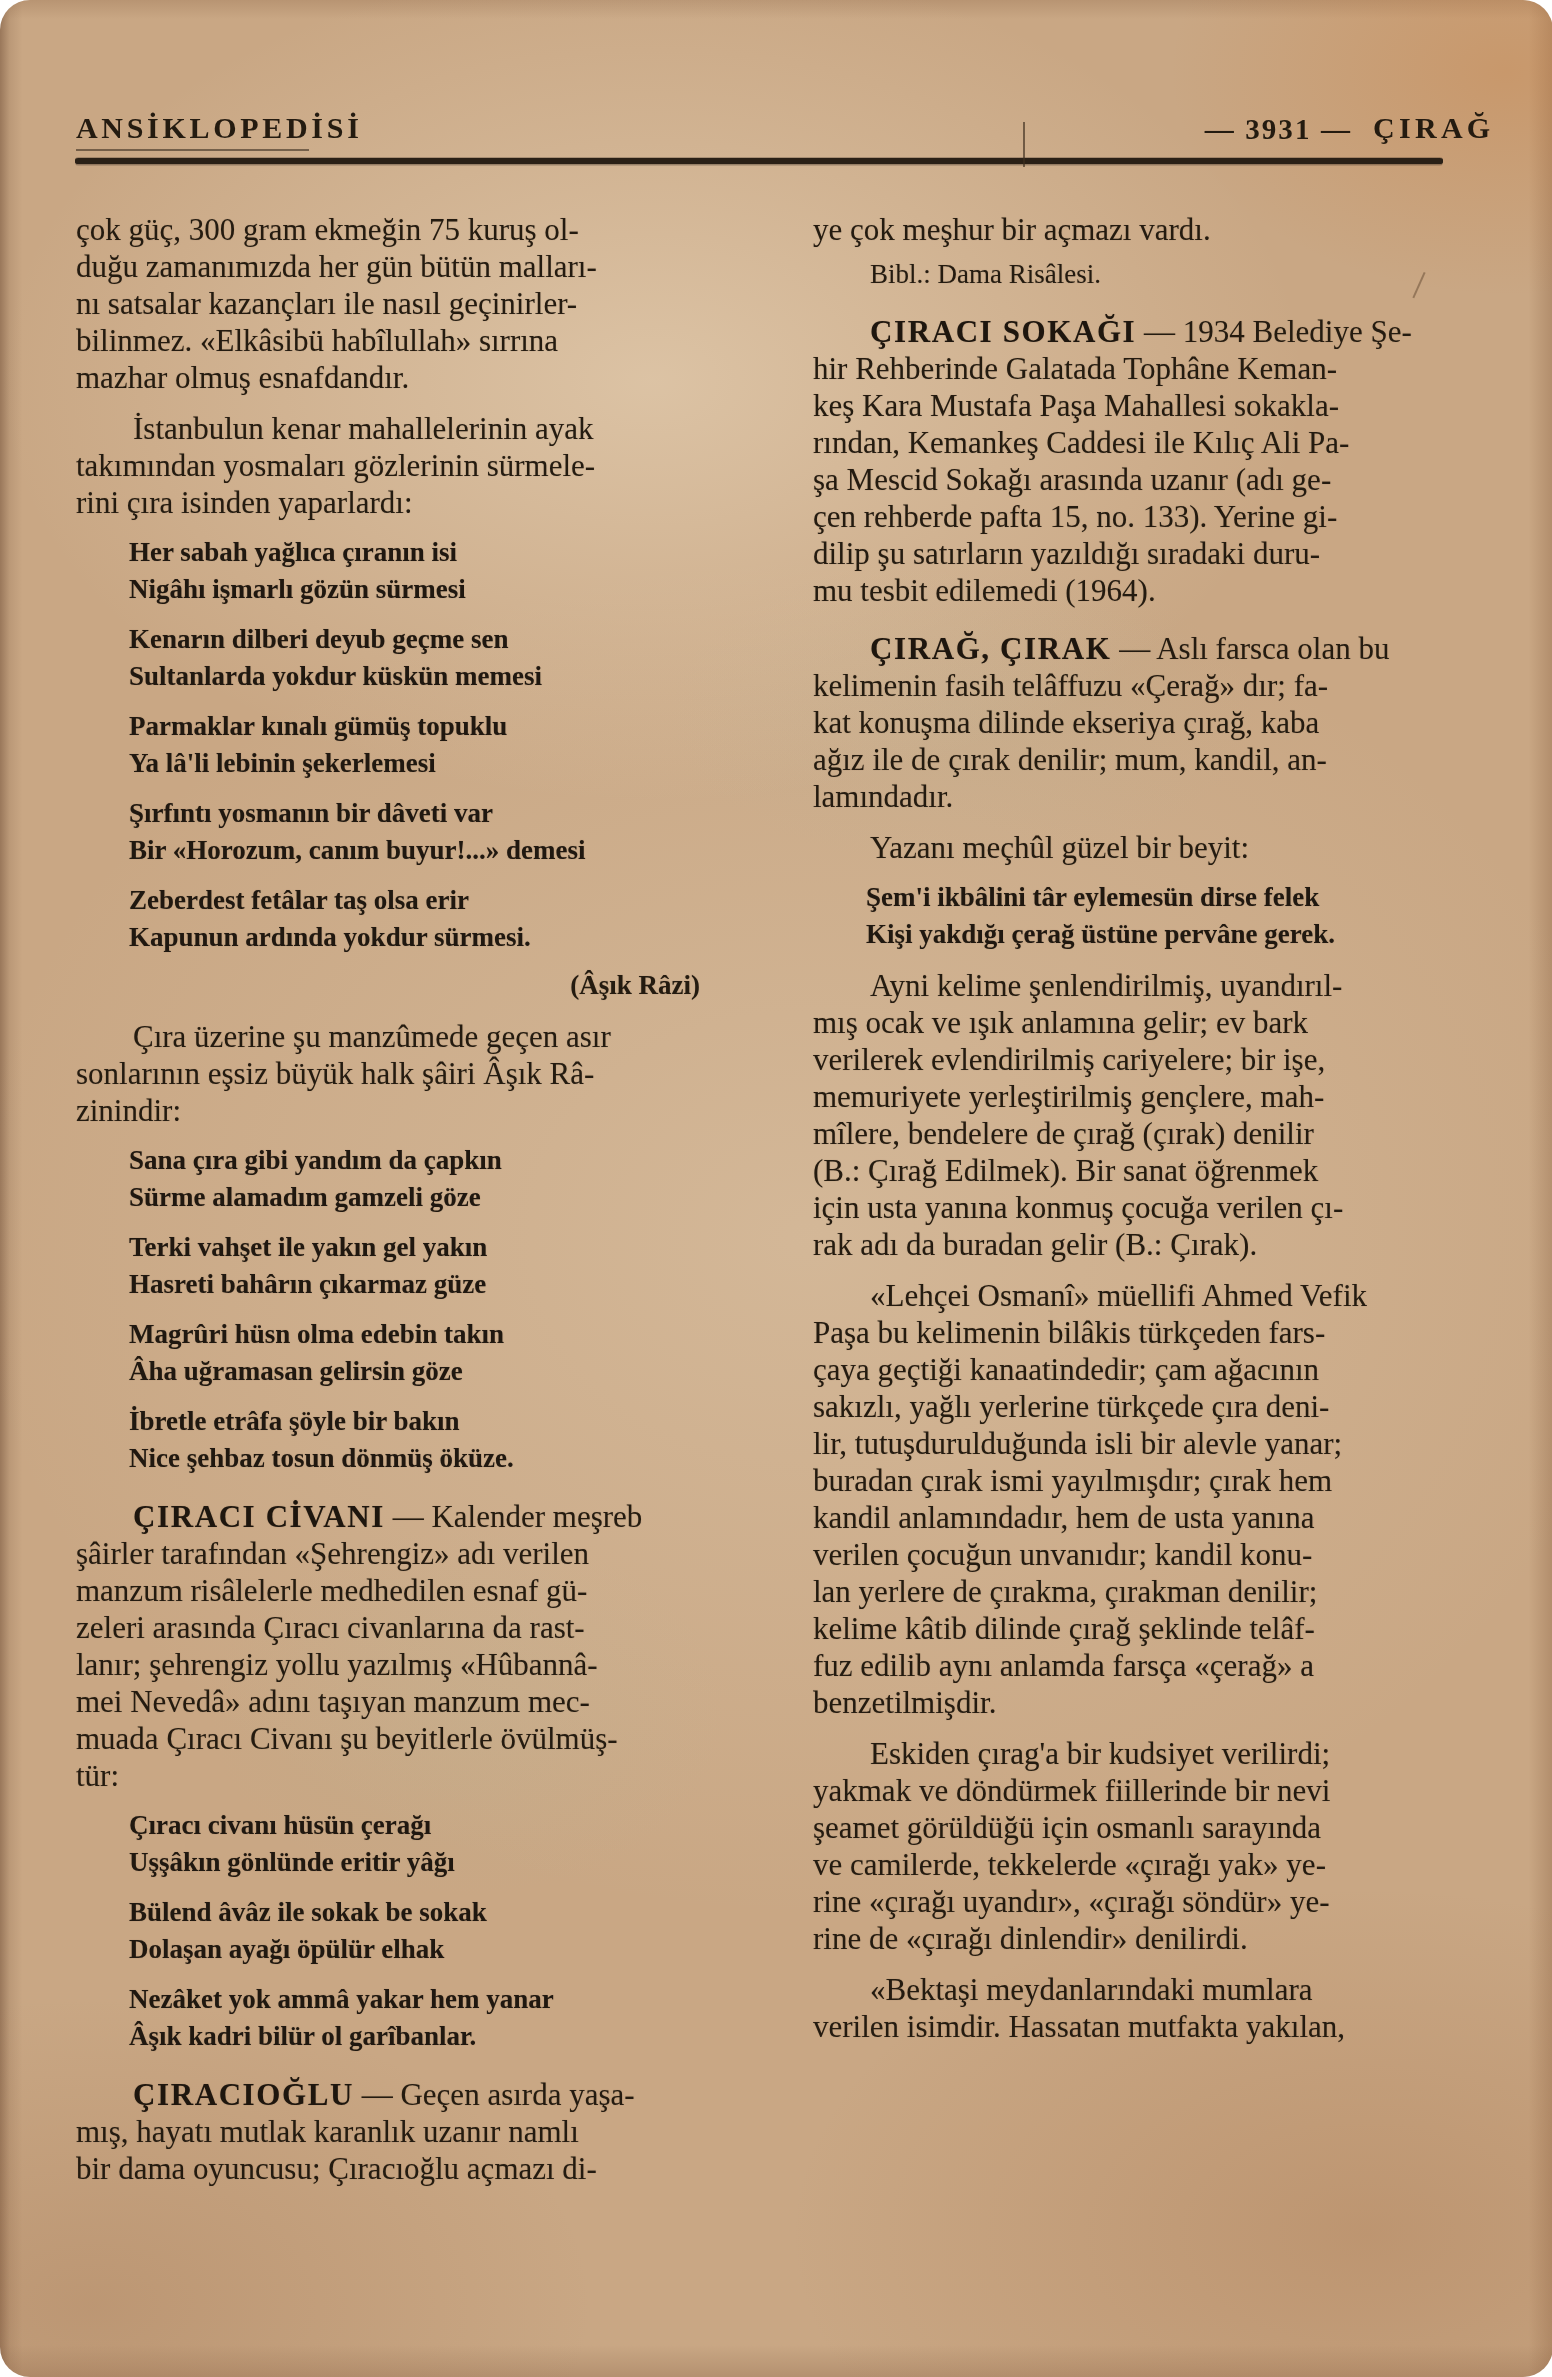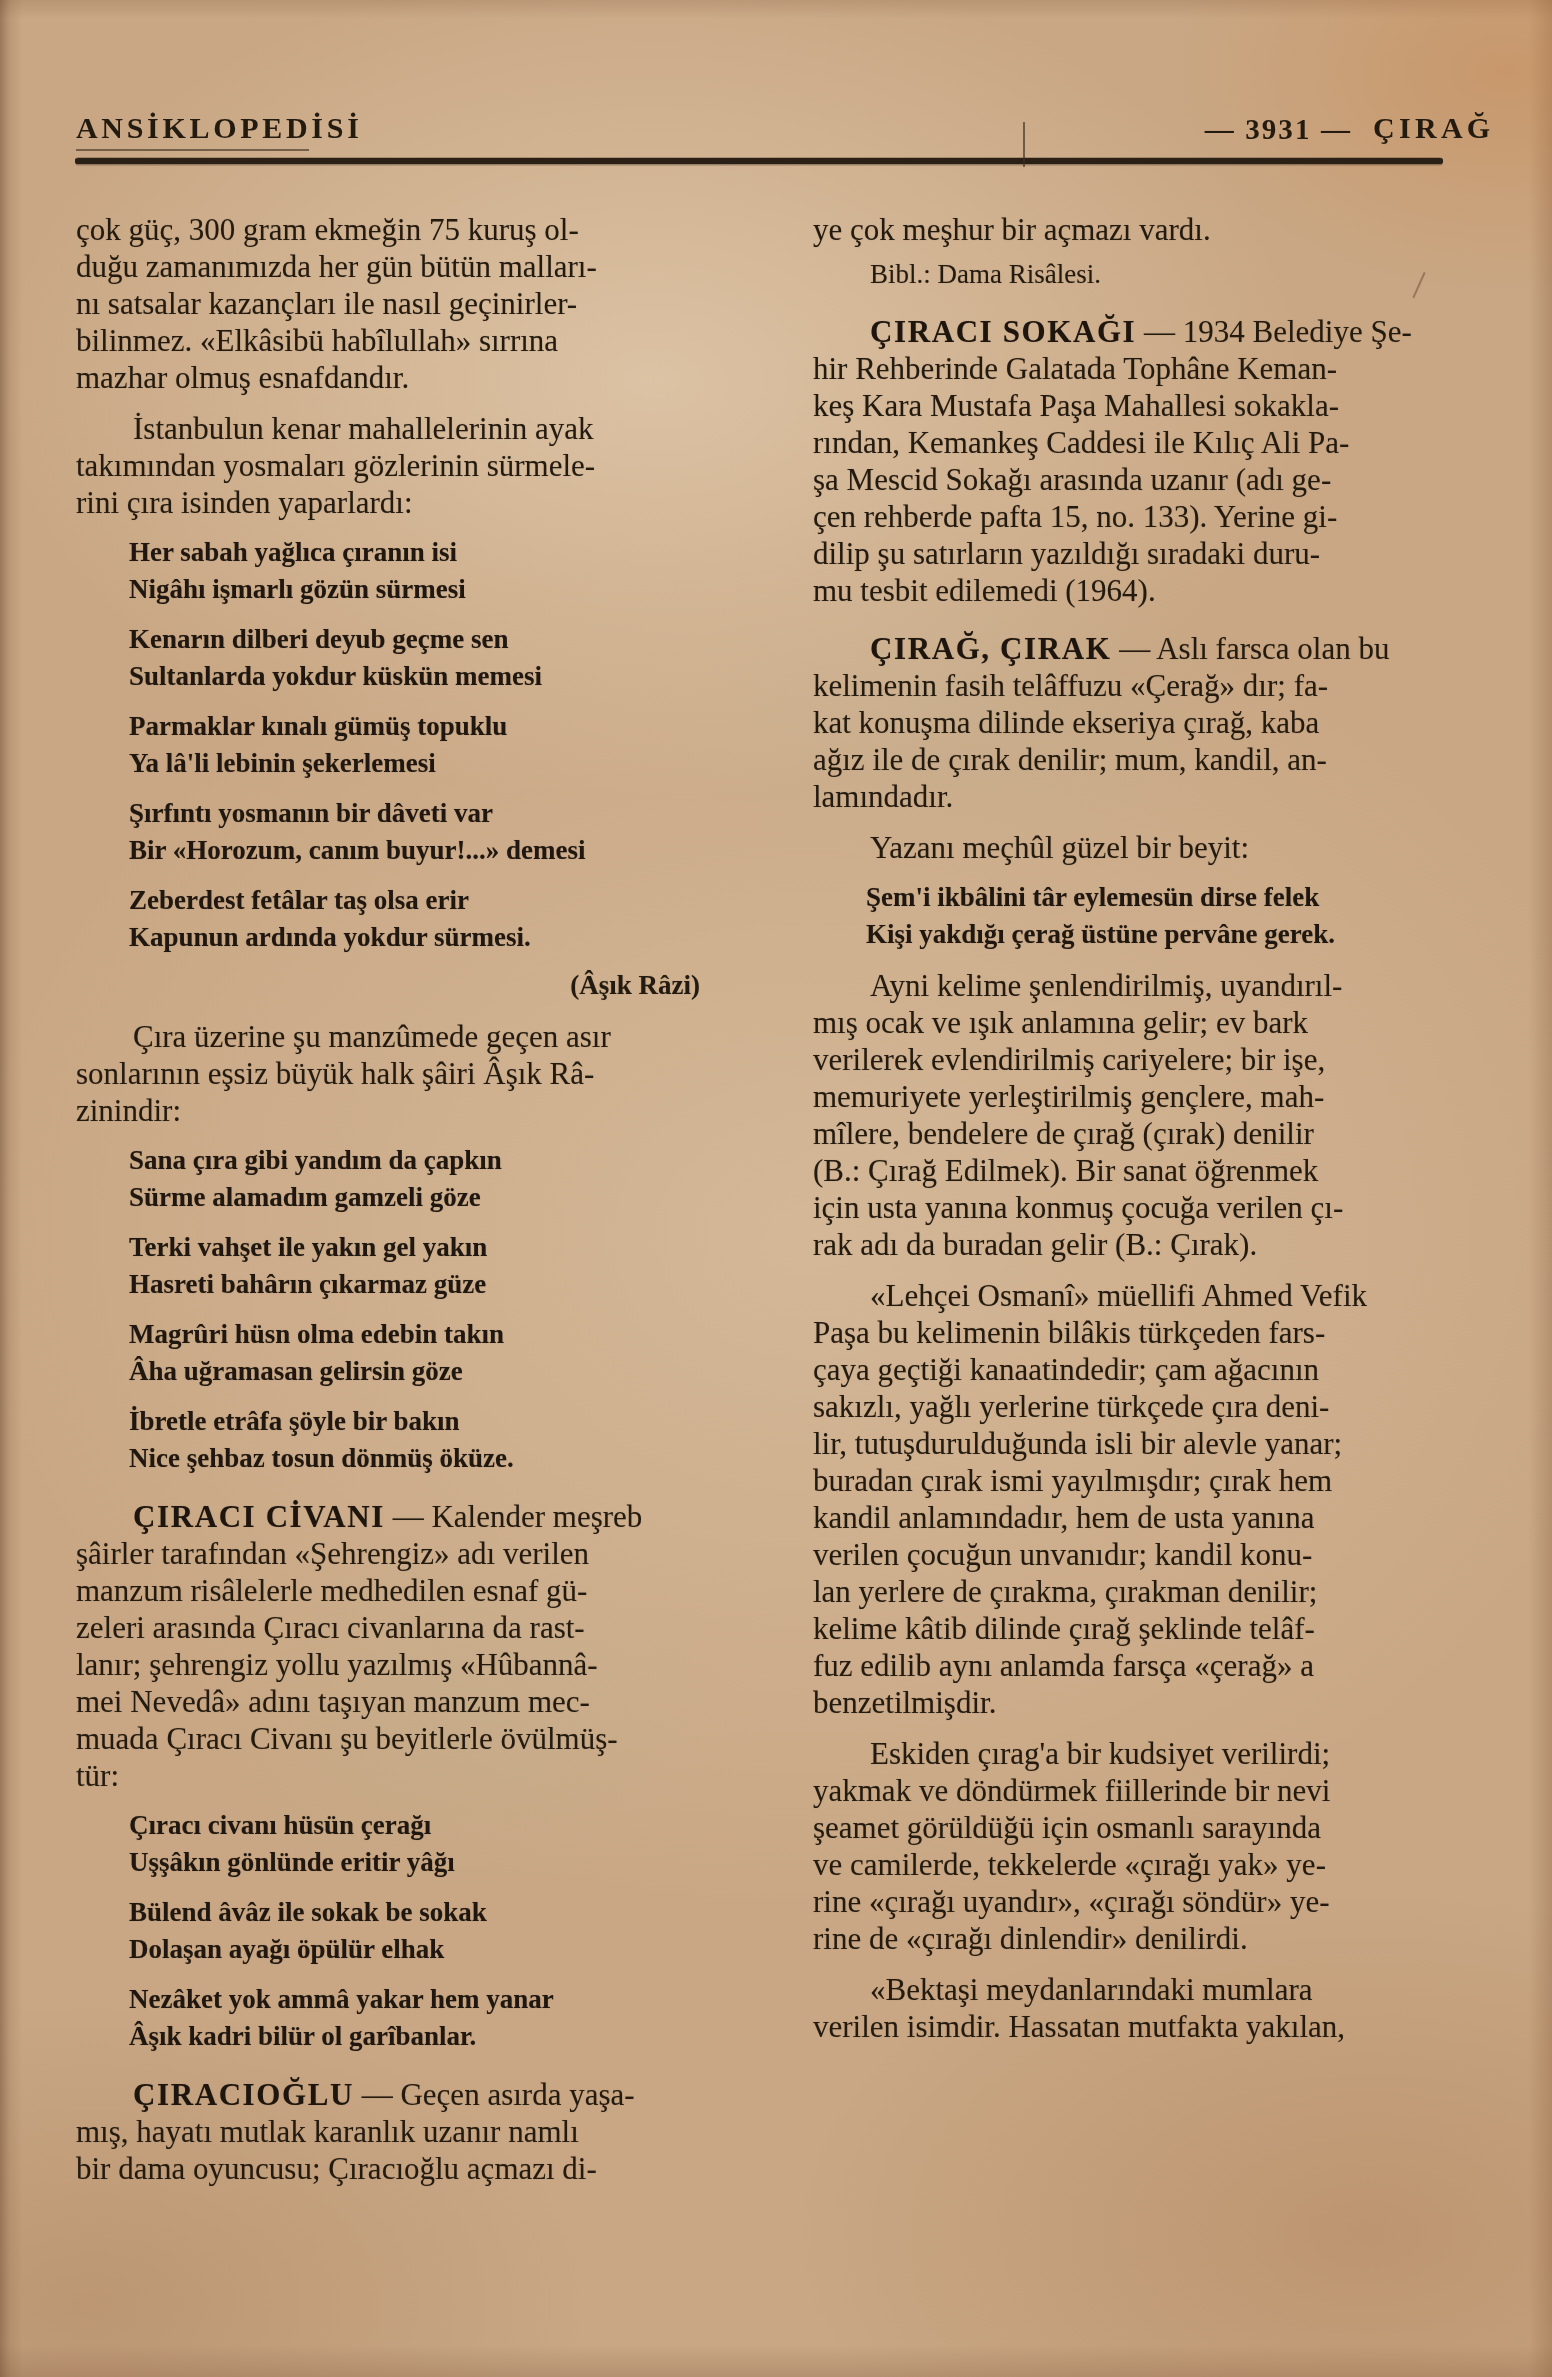--- a/index.html
+++ b/index.html
@@ -15,20 +15,21 @@
       radial-gradient(ellipse 1121px 908px at 52% 52%, rgba(228,210,183,0.38), transparent 75%),
       radial-gradient(ellipse 481px 320px at 97% 3%, rgba(198,124,62,0.35), transparent 70%),
       radial-gradient(ellipse 801px 481px at 88% 94%, rgba(158,103,62,0.28), transparent 72%),
       radial-gradient(ellipse 694px 427px at 6% 97%, rgba(150,102,66,0.25), transparent 72%),
       radial-gradient(ellipse 374px 267px at 30% 72%, rgba(173,184,152,0.14), transparent 70%),
       radial-gradient(ellipse 427px 224px at 62% 30%, rgba(168,182,158,0.12), transparent 70%),
       linear-gradient(90deg, rgba(82,48,28,0.40) 0px, rgba(82,48,28,0.12) 9.6px, rgba(82,48,28,0) 22.4px),
       linear-gradient(270deg, rgba(116,74,44,0.28) 0px, rgba(116,74,44,0) 24.6px),
       linear-gradient(180deg, rgba(116,74,44,0.20) 0px, rgba(116,74,44,0) 19px),
       linear-gradient(0deg, rgba(104,66,40,0.22) 0px, rgba(104,66,40,0) 32px);
+    border-radius: 30px;
   }
   .hdr-left{position:absolute;left:76px;top:111px;font-size:30px;font-weight:bold;letter-spacing:3.7px;}
   .hdr-center{position:absolute;left:0;top:113px;width:1352px;text-align:right;font-size:29px;font-weight:bold;letter-spacing:2.1px;}
   .hdr-right{position:absolute;left:1333px;top:111px;font-size:30px;font-weight:bold;letter-spacing:4.3px;margin-left:40px;}
   .rule-thin{position:absolute;left:76px;top:149px;width:233px;height:2.1px;background:rgba(44,33,22,0.55);}
   .rule-thick{
     position:absolute;left:75px;top:158px;width:1368px;height:6.4px;
     background:#2a2016;border-radius:3.2px/2.1px;
     box-shadow:0 2.1px 0 -0.5px rgba(42,32,22,0.35), 0 -1.6px 0 -0.5px rgba(42,32,22,0.25);
   }

